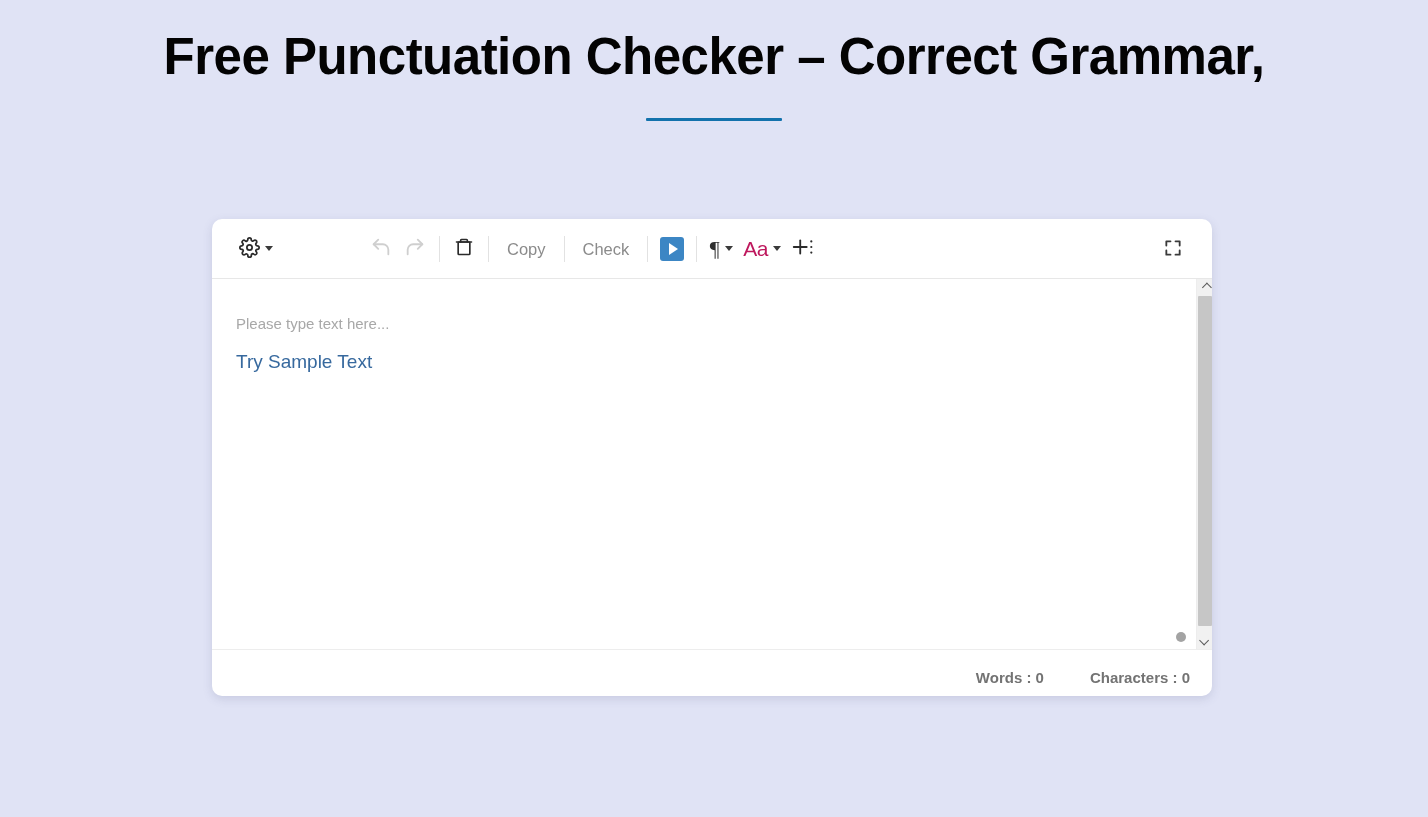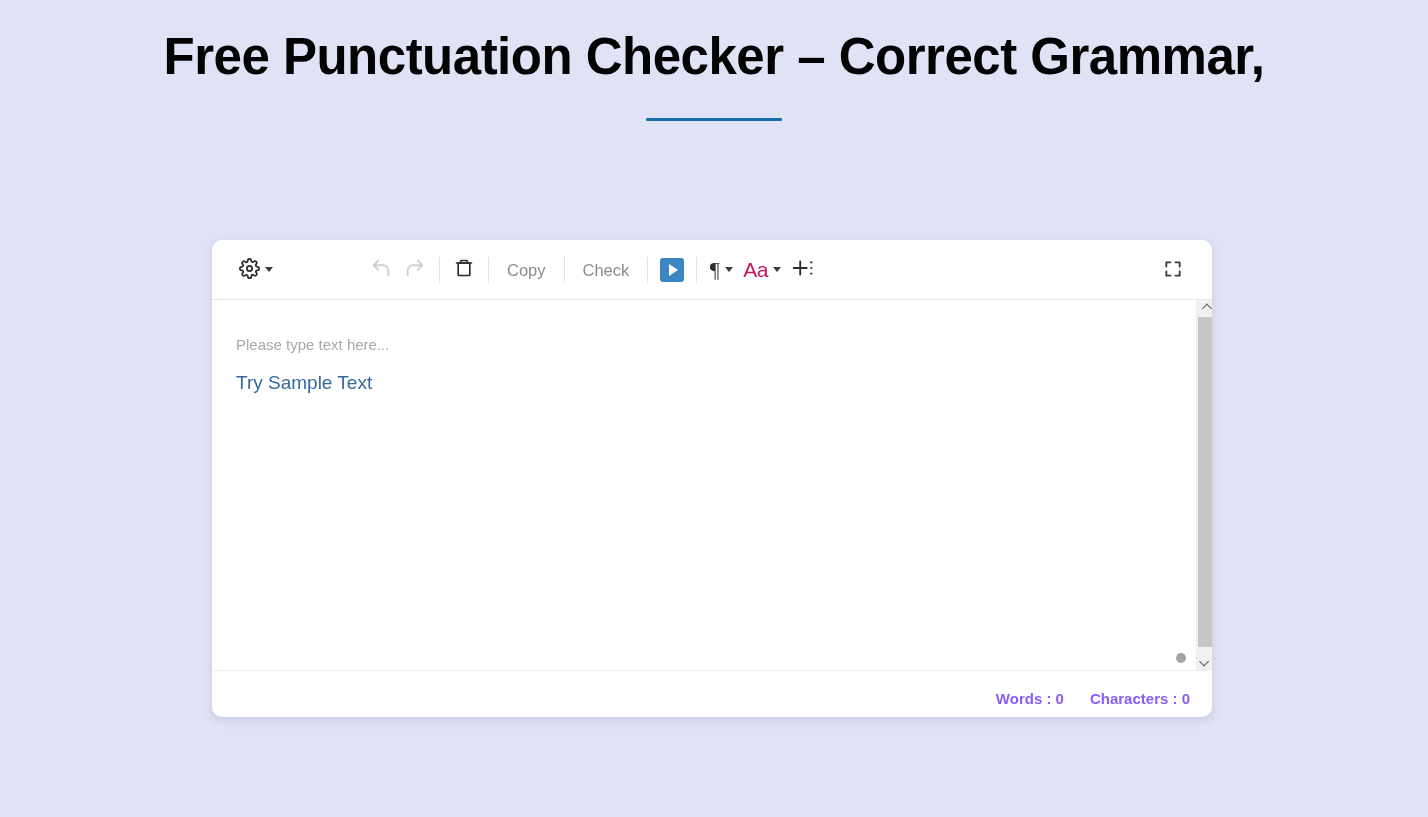--- a/index.html
+++ b/index.html
@@ -36,21 +36,21 @@
     height: 3px;
     background: #1372ac;
     margin: 26px auto 0 auto;
     border-radius: 1px;
   }
 
   
   .editor-card {
     position: absolute;
     left: 212px;
-    top: 240px;
+    top: 219px;
     width: 1000px;
     height: 477px;
     background: #ffffff;
     border-radius: 10px;
     box-shadow: 0 3px 10px rgba(90, 95, 140, 0.18);
   }
 
   
   .toolbar {
     position: relative;
@@ -214,22 +214,22 @@
     height: 56px;
     border-top: 1px solid #ededed;
     display: flex;
     align-items: center;
     justify-content: flex-end;
     padding-right: 22px;
   }
   .counter {
     font-size: 15px;
     font-weight: 700;
-    color: #8b5cf6;
-    margin-left: 26px;
+    color: #737373;
+    margin-left: 46px;
     font-family: "Liberation Sans", sans-serif;
   }
 
   
   .card-footer {
     padding: 4px 0 0 20px;
   }
   .check-btn {
     background: #6d0cf7;
     color: #ffffff;

